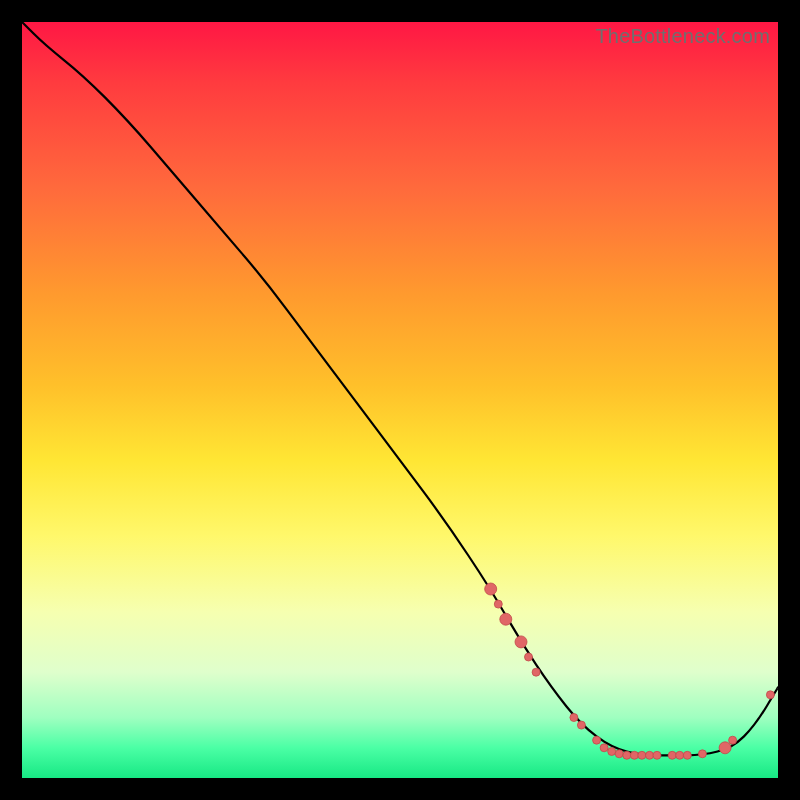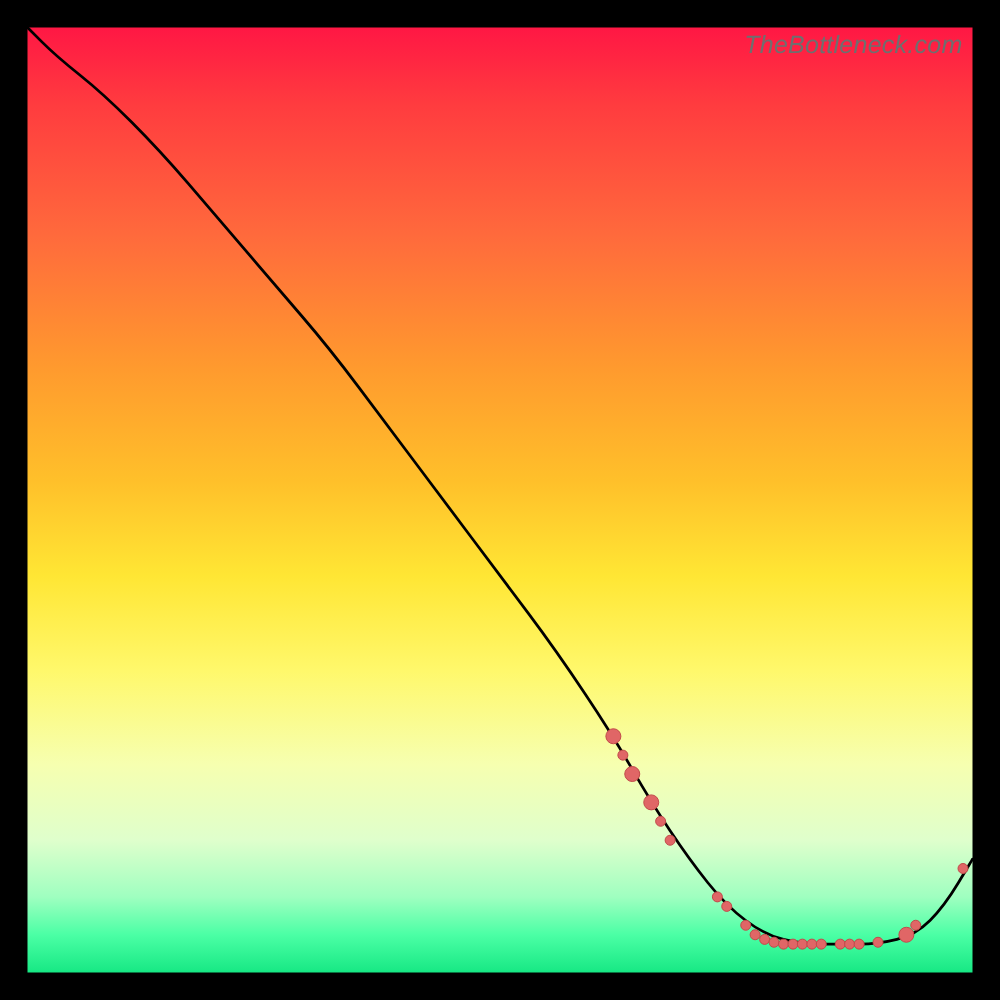--- a/index.html
+++ b/index.html
@@ -25,21 +25,20 @@
       #ff9a2e 36%,
       #ffc02a 48%,
       #ffe634 58%,
       #fff86b 68%,
       #f6ffb0 78%,
       #dfffcc 86%,
       #9fffc0 92%,
       #4bffa5 96%,
       #17e884 100%
     );
-    font-style: italic;
   }
   .watermark {
     position: absolute;
     top: 3px;
     right: 8px;
     color: #6f6f6f;
     font-size: 20px;
     letter-spacing: 0.2px;
     user-select: none;
   }

